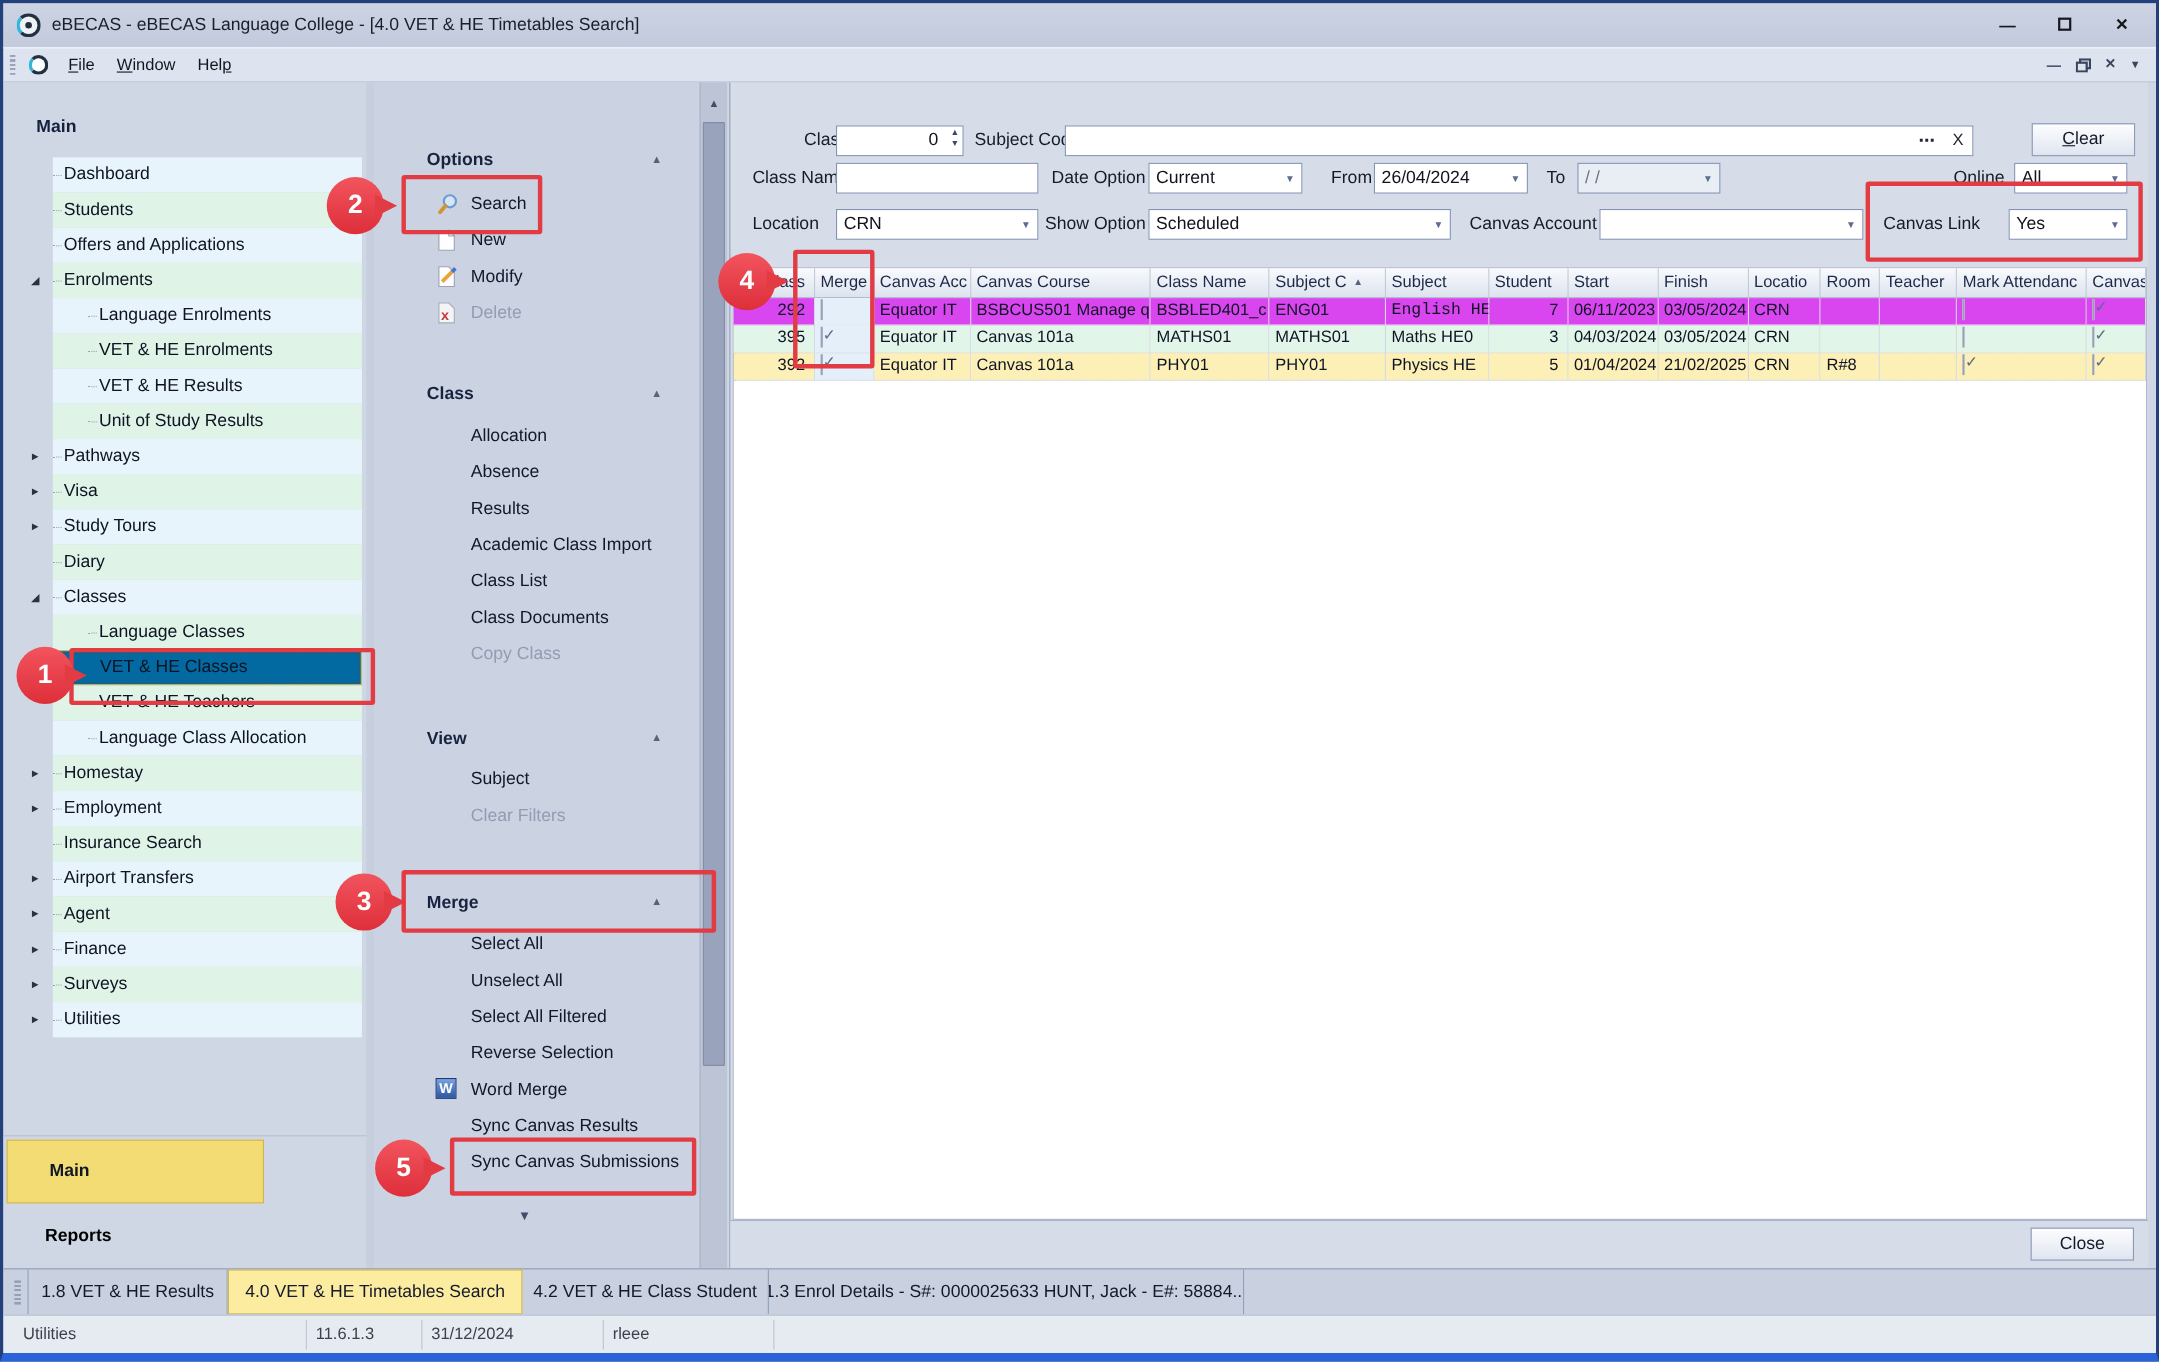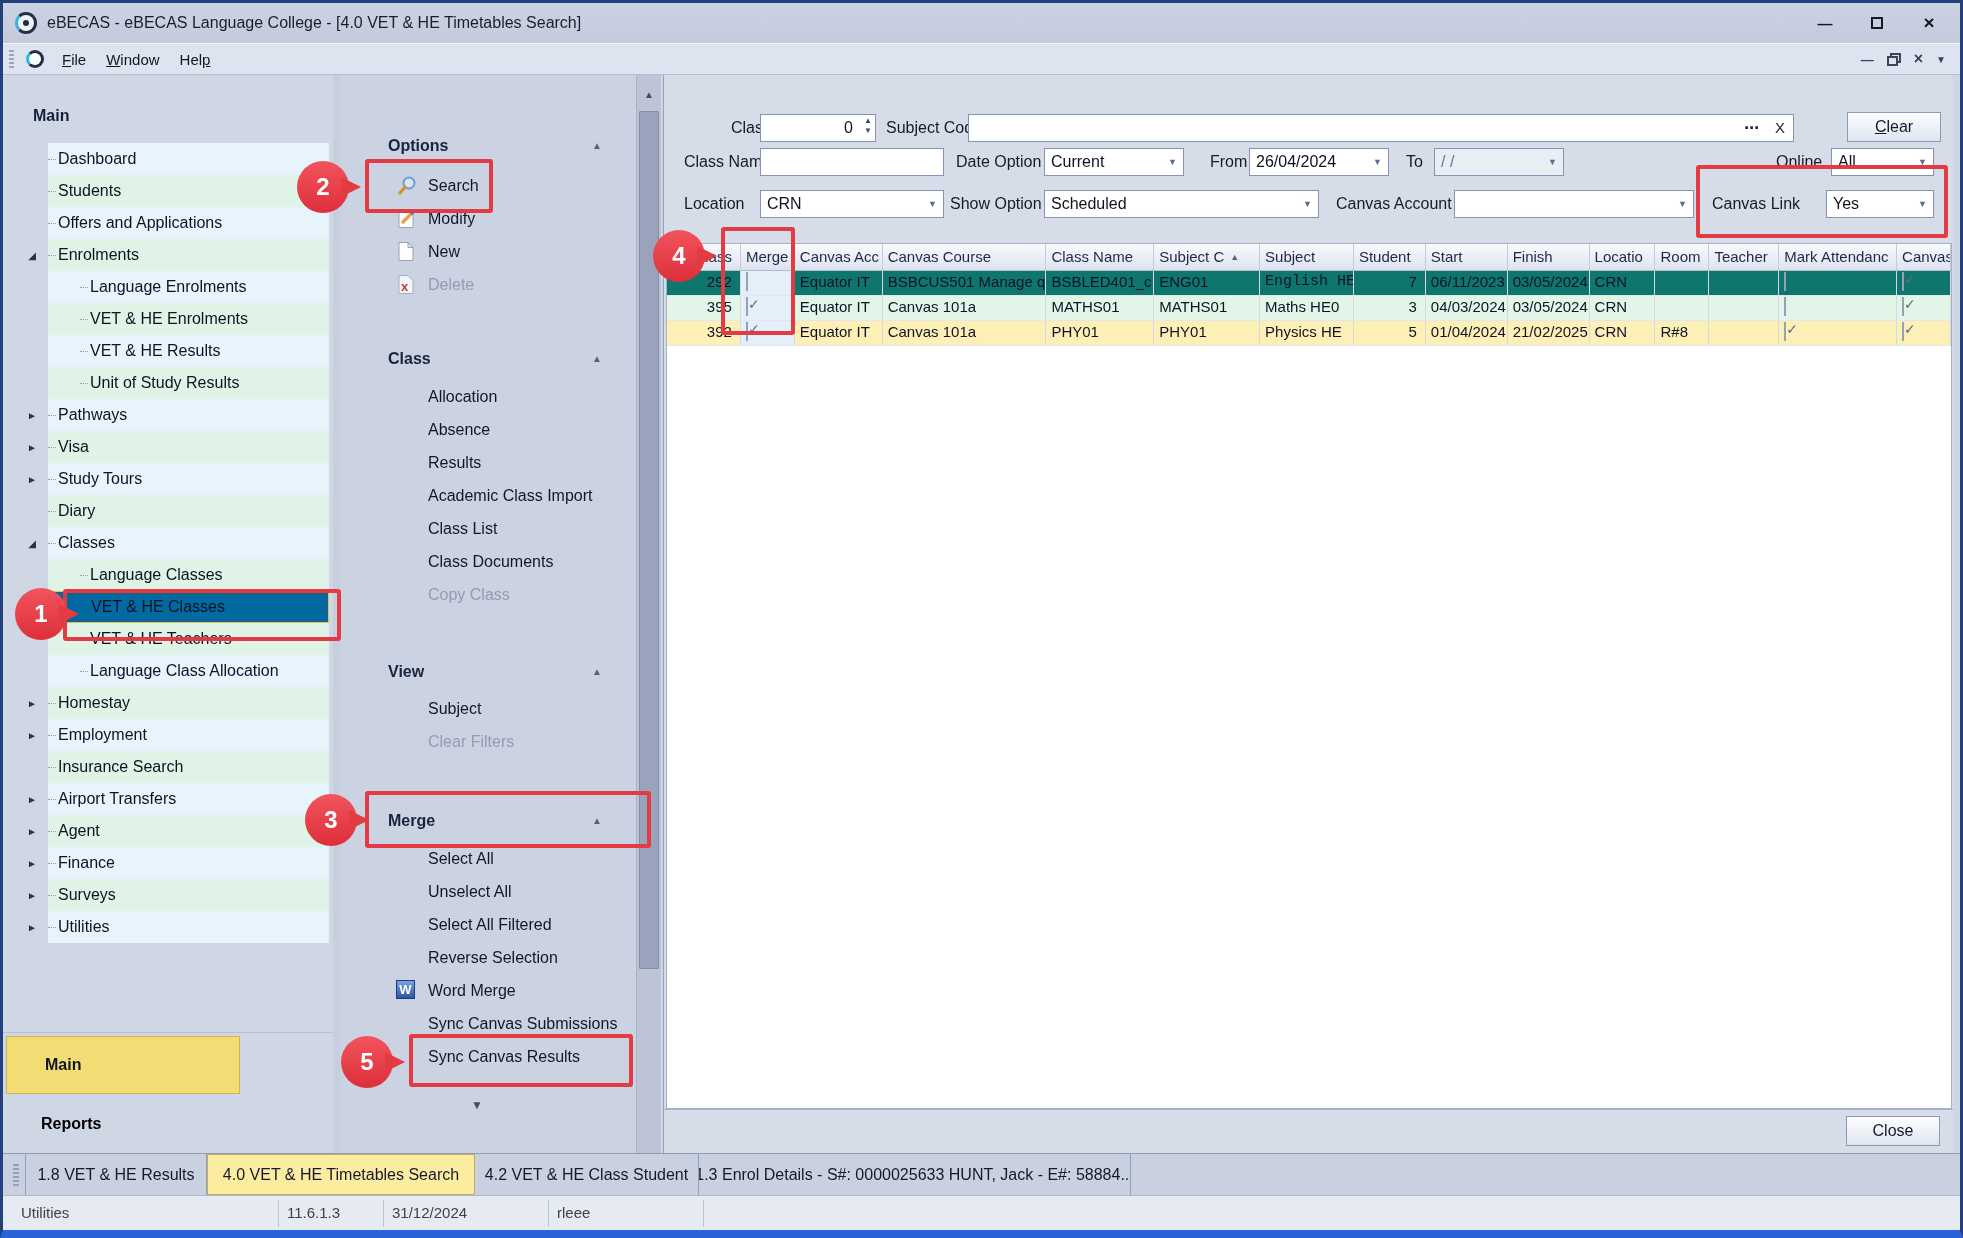--- a/index.html
+++ b/index.html
@@ -79,21 +79,21 @@
   .btn{position:absolute;background:linear-gradient(#fdfdfe,#dfe5f0);border:1px solid #8a9ab8;
     font-size:16px;color:#15192a;display:flex;align-items:center;justify-content:center;}
   
   .grid{position:absolute;left:2px;top:168px;width:1286px;height:866px;background:#fff;border:1px solid #a7b1c5;}
   .ghead{display:flex;height:27px;background:linear-gradient(#f8fafd,#dde3ee);border-bottom:1px solid #b3bccd;}
   .gh{border-right:1px solid #c2cad8;font-size:15px;color:#1d2949;padding:4px 0 0 5px;overflow:hidden;white-space:nowrap;position:relative;}
   .grow{display:flex;height:25px;}
   .gc{border-right:1px solid #d3dae4;border-bottom:1px solid #e2e7ee;font-size:15px;color:#0e1424;
      padding:2px 0 0 5px;overflow:hidden;white-space:nowrap;position:relative;}
   .ra{text-align:right;padding-right:8px;padding-left:0;}
-  .grow.r1 .gc{background:#0f766e;} .grow.r2 .gc{background:#e1f5e9;} .grow.r3 .gc{background:#fdf0b6;}
+  .grow.r1 .gc{background:#d946ef;} .grow.r2 .gc{background:#e1f5e9;} .grow.r3 .gc{background:#fdf0b6;}
   .gc.mergecell{background:#e4effa !important;}
   .grow.r3{outline:1px dotted #4a4a43;outline-offset:-1px;}
   .cbx{width:16px;height:16px;background:#fdfdfe;border:1px solid #97a1b5;margin:2px auto 0 auto;position:relative;}
   .cbx.on::after{content:"✓";position:absolute;left:1px;top:-2px;font-size:14px;font-weight:bold;color:#5f6b85;}
   .sort-ic::after{content:"▲";font-size:9px;color:#55627f;margin-left:6px;position:relative;top:-2px;}
   .main-footer{position:absolute;left:0;right:0;top:1034px;height:44px;background:#d6dce8;border-top:1px solid #aab4c8;}
   
   .tabs-row{position:absolute;left:0;right:0;top:1150px;height:42px;background:#c9d1e0;border-top:1px solid #8e9cb6;}
   .tabgrip{position:absolute;left:10px;top:10px;width:6px;height:22px;
     background:repeating-linear-gradient(180deg,#94a0b6 0 2px,transparent 2px 4px);}
@@ -285,34 +285,34 @@
               <circle cx="13" cy="8" r="5.5" fill="#d6e6f8" stroke="#6f9bd2" stroke-width="2"></circle>
               <line x1="9" y1="12" x2="4" y2="18" stroke="#d1952f" stroke-width="3.4" stroke-linecap="round"></line>
             </svg>
         </span>
           <span>Search</span>
       </div>
       <div class="pitem icon">
         <span class="ic">
           <svg width="22" height="21">
               <path d="M3 1.5 h9 l5 5 v13 h-14 z" fill="#fefefe" stroke="#9aa3b2"></path>
+              <path d="M12 1.5 l5 5 h-5 z" fill="#e4e9ef" stroke="#9aa3b2"></path>
+            </svg>
+        </span>
+          <span>New</span>
+      </div>
+      <div class="pitem icon">
+        <span class="ic">
+          <svg width="22" height="21">
+              <path d="M3 1.5 h9 l5 5 v13 h-14 z" fill="#fefefe" stroke="#9aa3b2"></path>
               <line x1="6" y1="15" x2="16" y2="5" stroke="#e8a33d" stroke-width="3.4"></line>
               <line x1="15" y1="6" x2="18" y2="3" stroke="#3f74d8" stroke-width="3.4"></line>
             </svg>
         </span>
           <span>Modify</span>
-      </div>
-      <div class="pitem icon">
-        <span class="ic">
-          <svg width="22" height="21">
-              <path d="M3 1.5 h9 l5 5 v13 h-14 z" fill="#fefefe" stroke="#9aa3b2"></path>
-              <path d="M12 1.5 l5 5 h-5 z" fill="#e4e9ef" stroke="#9aa3b2"></path>
-            </svg>
-        </span>
-          <span>New</span>
       </div>
       <div class="pitem icon dis">
         <span class="ic">
           <svg width="22" height="21">
               <path d="M3 1.5 h9 l5 5 v13 h-14 z" fill="#f3f4f6" stroke="#a6adba"></path>
               <text x="5" y="17" font-size="13" font-weight="bold" fill="#c23a3a">x</text>
             </svg>
         </span>
           <span>Delete</span>
       </div>
@@ -376,24 +376,24 @@
       <div class="pitem">
           <span>Reverse Selection</span>
         </div>
       <div class="pitem icon">
         <span class="ic">
             <span class="word-ic">W</span>
           </span>
         <span>Word Merge</span>
       </div>
       <div class="pitem">
+          <span>Sync Canvas Results</span>
+        </div>
+      <div class="pitem">
           <span>Sync Canvas Submissions</span>
-        </div>
-      <div class="pitem">
-          <span>Sync Canvas Results</span>
         </div>
     </div>
   </div>
 
   <div class="vscroll">
     <div class="vs-up">▲</div>
     <div class="vs-thumb"></div>
   </div>
   <div class="float-down">▼</div>
 

